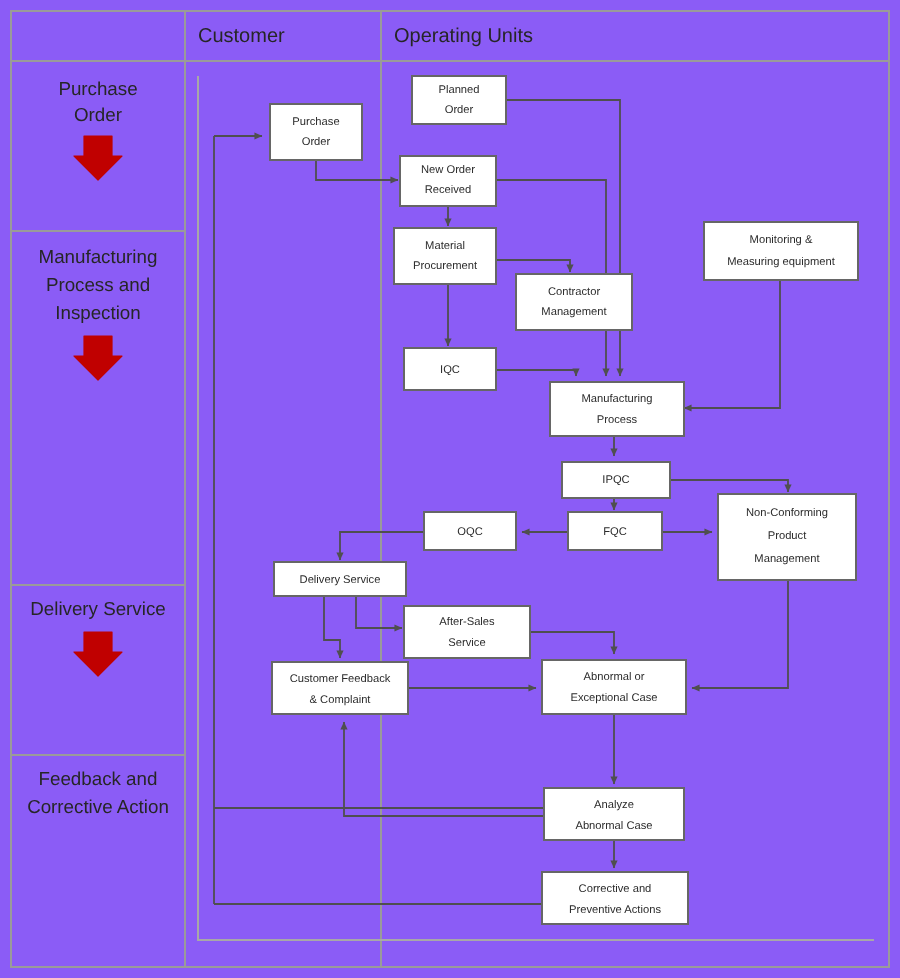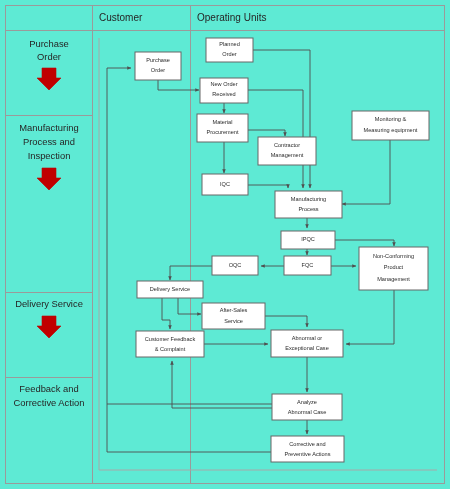--- a/index.html
+++ b/index.html
@@ -8,21 +8,21 @@
     background: #ffffff;
   }
   body {
     font-family: "Liberation Sans", sans-serif;
     -webkit-font-smoothing: antialiased;
   }
   #stage {
     position: relative;
     width: 450px;
     height: 489px;
-    background: #5eead4;
+    background: #8b5cf6;
     overflow: hidden;
   }
   #flow {
     position: absolute;
     left: 0;
     top: 0;
     width: 450px;
     height: 489px;
   }
   .swimlane-grid line,

